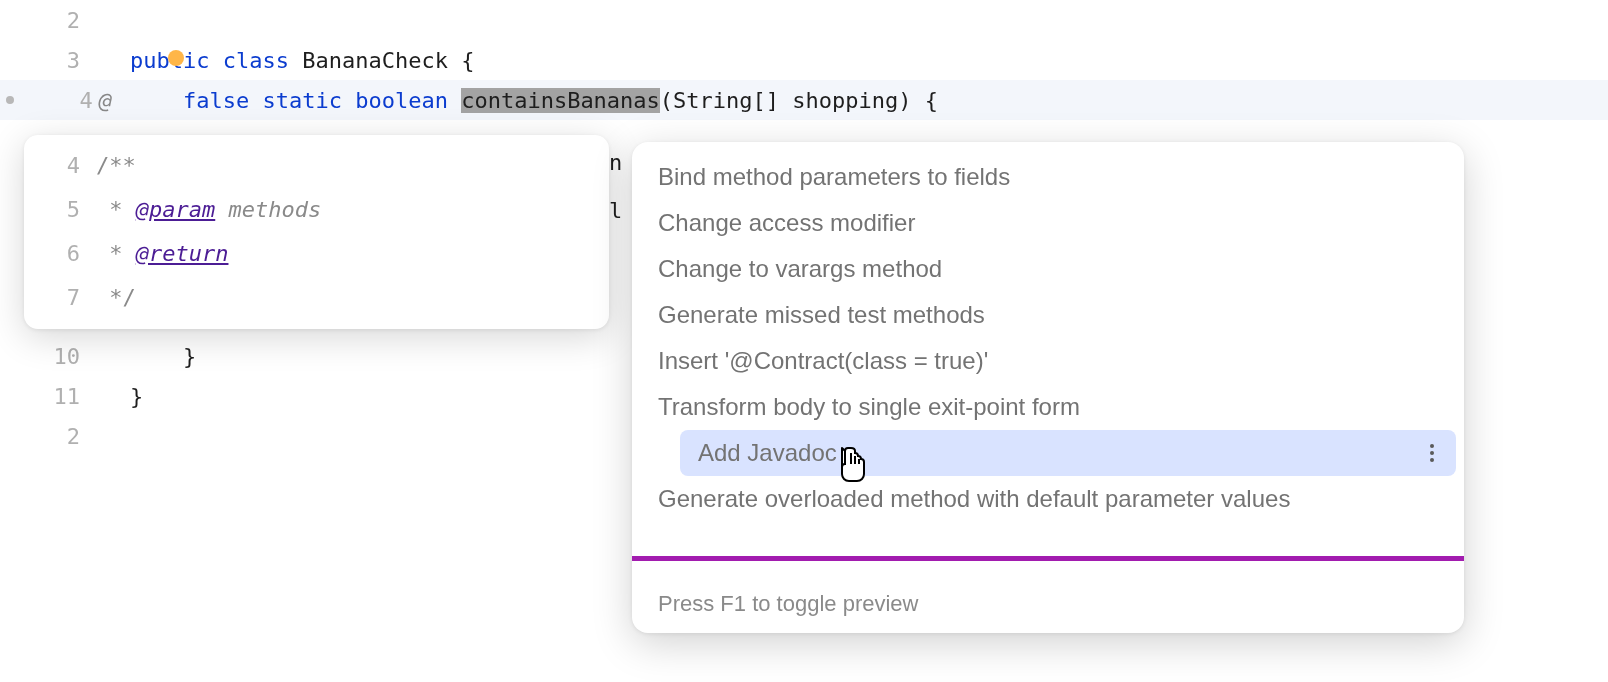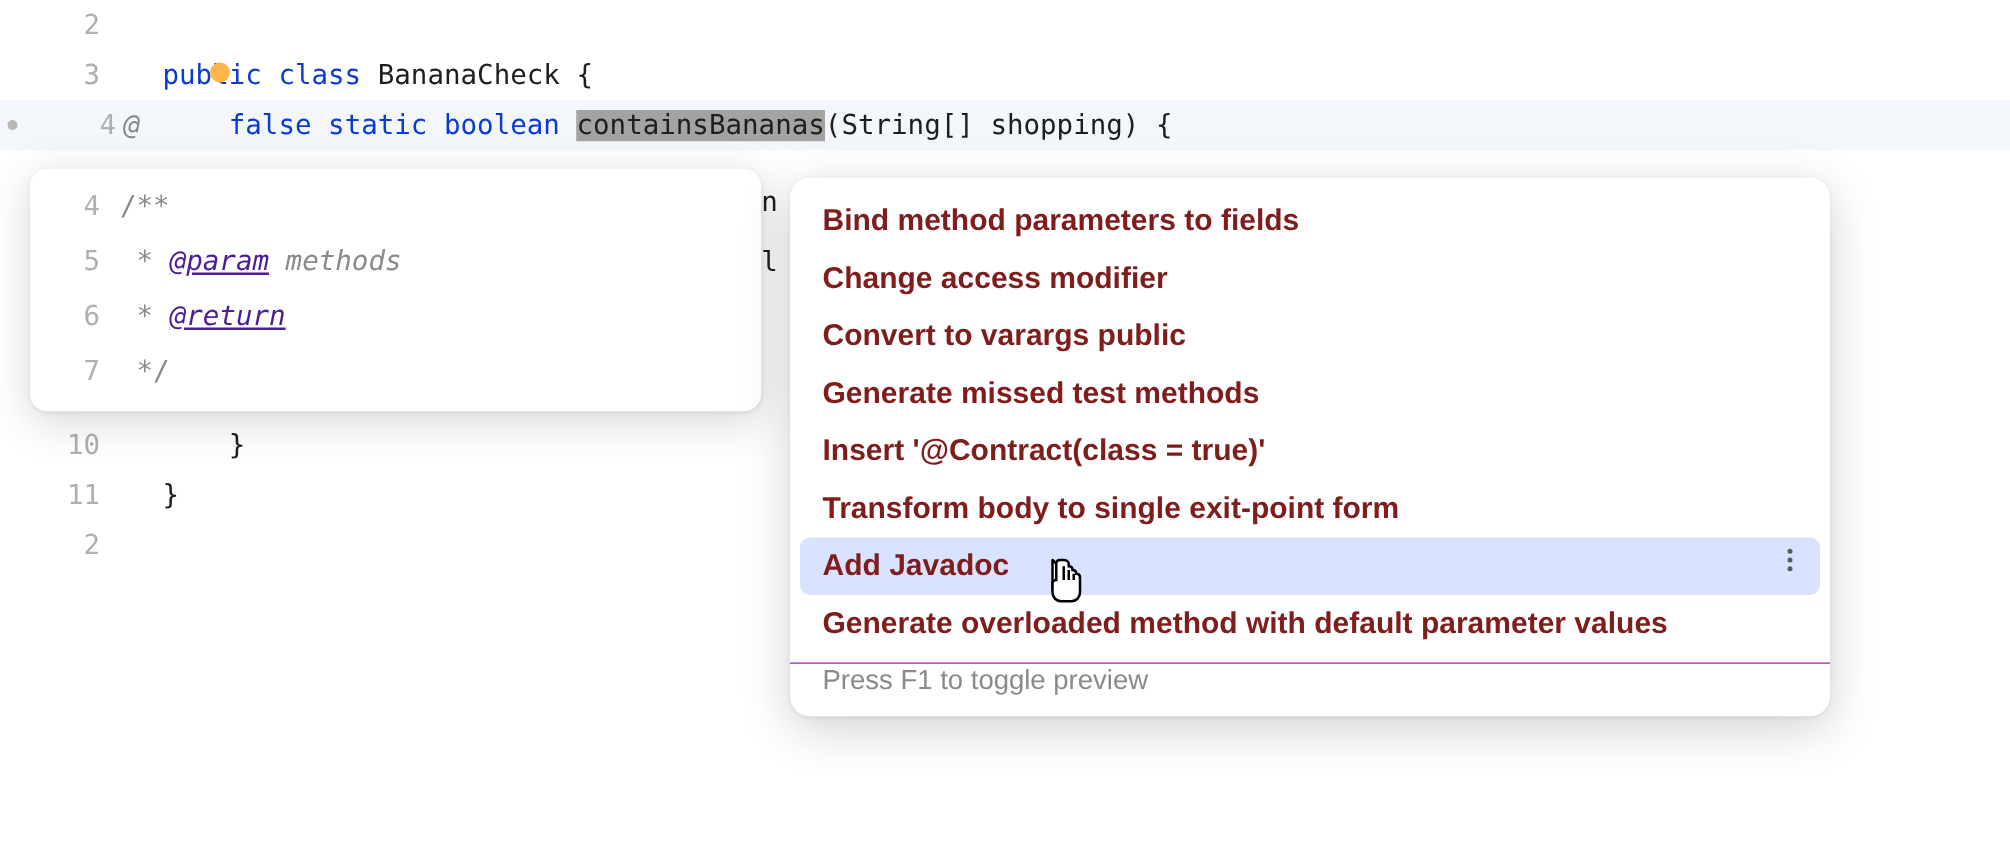--- a/index.html
+++ b/index.html
@@ -101,41 +101,42 @@
     background: #ffffff;
     border-radius: 16px;
     box-shadow: 0 10px 40px rgba(0,0,0,0.18), 0 1px 4px rgba(0,0,0,0.08);
     font-family: -apple-system, BlinkMacSystemFont, 'Segoe UI', sans-serif;
     font-size: 24px;
     padding-top: 8px;
   }
   .menu-items { padding: 4px 8px 8px 8px; }
   .menu-item {
     padding: 9px 18px;
-    color: #7f1d1d;
+    color: #737373;
     border-radius: 8px;
     display: flex;
+    align-items: center;
     justify-content: space-between;
-    font-weight: bold;
-  }
-  .menu-item.selected { background: #d9e3ff; }
+  }
+  .menu-item.selected { background: #d9e3ff; margin-left: 40px; }
   .more-dots {
     display: inline-flex;
     flex-direction: column;
     gap: 3px;
     padding-right: 4px;
   }
   .more-dots span {
     width: 4px; height: 4px; border-radius: 50%; background: #5a5a5a;
   }
   .menu-footer {
-    border-top: 1px solid #a21caf;
-    padding: 0 26px 16px 26px;
+    border-top: 5px solid #a21caf;
+    padding: 30px 26px 16px 26px;
     color: #8a8a8a;
     font-size: 22px;
+    margin-top: 26px;
   }
   .cursor-icon {
     position: absolute;
     left: 832px;
     top: 442px;
     pointer-events: none;
   }
   
   .peek1 {
     position: absolute;
@@ -217,21 +218,21 @@
 
 <div class="menu-popup">
   <div class="menu-items">
     <div class="menu-item">
         <span>Bind method parameters to fields</span>
       </div>
     <div class="menu-item">
         <span>Change access modifier</span>
       </div>
     <div class="menu-item">
-        <span>Convert to varargs public</span>
+        <span>Change to varargs method</span>
       </div>
     <div class="menu-item">
         <span>Generate missed test methods</span>
       </div>
     <div class="menu-item">
         <span>Insert '@Contract(class = true)'</span>
       </div>
     <div class="menu-item">
         <span>Transform body to single exit-point form</span>
       </div>

